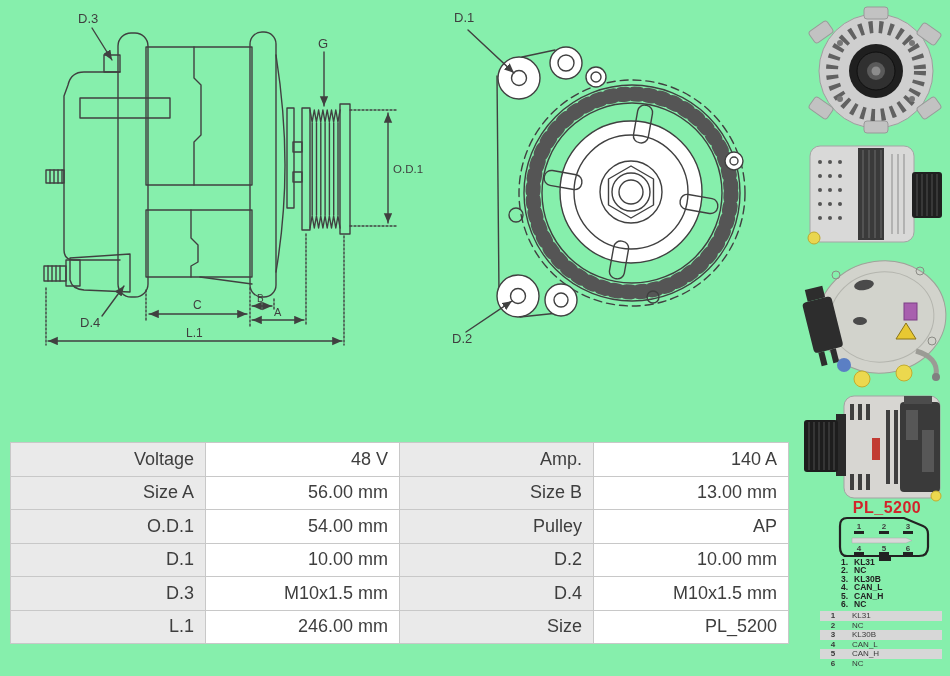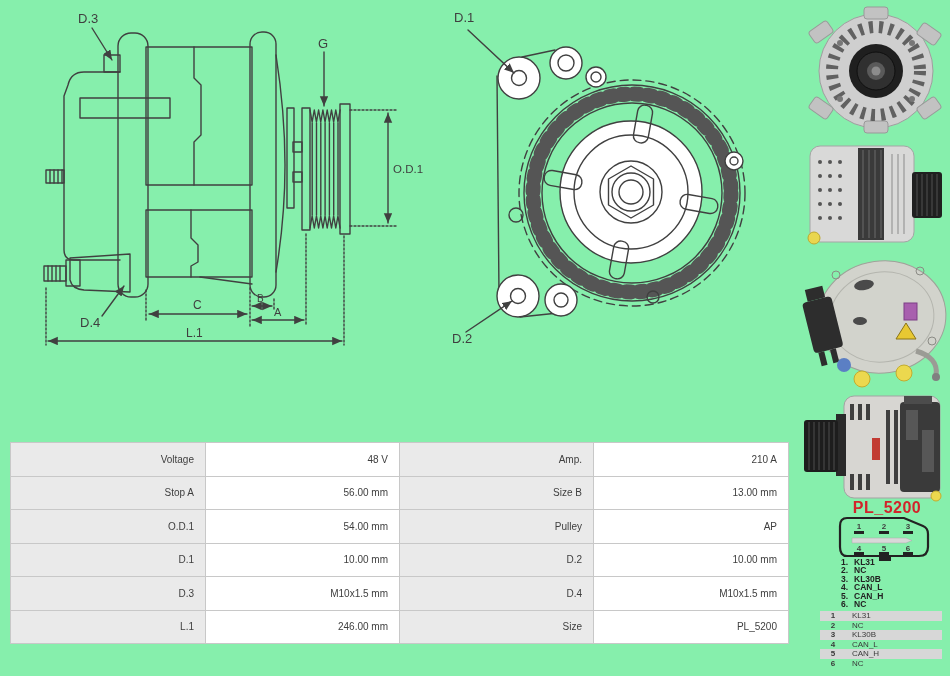--- a/index.html
+++ b/index.html
@@ -5,21 +5,21 @@
   * { margin:0; padding:0; box-sizing:border-box; }
   body { background:#fff; font-family:"Liberation Sans","DejaVu Sans",sans-serif; }
   #stage { position:relative; width:950px; height:676px; background:#86efac; overflow:hidden; }
 
   
   .draw { position:absolute; }
   svg text { font-family:"Liberation Sans","DejaVu Sans",sans-serif; fill:#3f3f3f; }
 
   
   #spec-table { position:absolute; left:10px; top:442px; width:778px; height:202px;
-                border-collapse:collapse; table-layout:fixed; font-size:10px; color:#3e3e3e; }
+                border-collapse:collapse; table-layout:fixed; font-size:18px; color:#3e3e3e; }
   #spec-table td { border:1px solid #c8c8c8; text-align:right; padding-right:11px; vertical-align:middle; }
   #spec-table td.lbl { background:#eaeaea; }
   #spec-table td.val { background:#ffffff;padding-left:20px; }
 
   
   #plug-title { position:absolute; left:836px; top:499px; width:102px; text-align:center;
                 font-size:16px; font-weight:bold; color:#d2232a; letter-spacing:.5px; }
   #pin-list { position:absolute; left:841px; top:558px; font-size:8.5px; font-weight:bold; color:#222; }
   #pin-list .row { display:flex; height:8.4px; line-height:8.4px; }
   #pin-list .n { width:13px; }
@@ -280,24 +280,24 @@
         <col style="width:195px">
         <col style="width:194px">
         <col style="width:194px">
         <col style="width:195px">
       </colgroup>
     <tbody>
         <tr>
           <td class="lbl">Voltage</td>
           <td class="val">48 V</td>
           <td class="lbl">Amp.</td>
-          <td class="val">210 A</td>
+          <td class="val">140 A</td>
         </tr>
     <tr>
-          <td class="lbl">Stop A</td>
+          <td class="lbl">Size A</td>
           <td class="val">56.00 mm</td>
           <td class="lbl">Size B</td>
           <td class="val">13.00 mm</td>
         </tr>
     <tr>
           <td class="lbl">O.D.1</td>
           <td class="val">54.00 mm</td>
           <td class="lbl">Pulley</td>
           <td class="val">AP</td>
         </tr>

